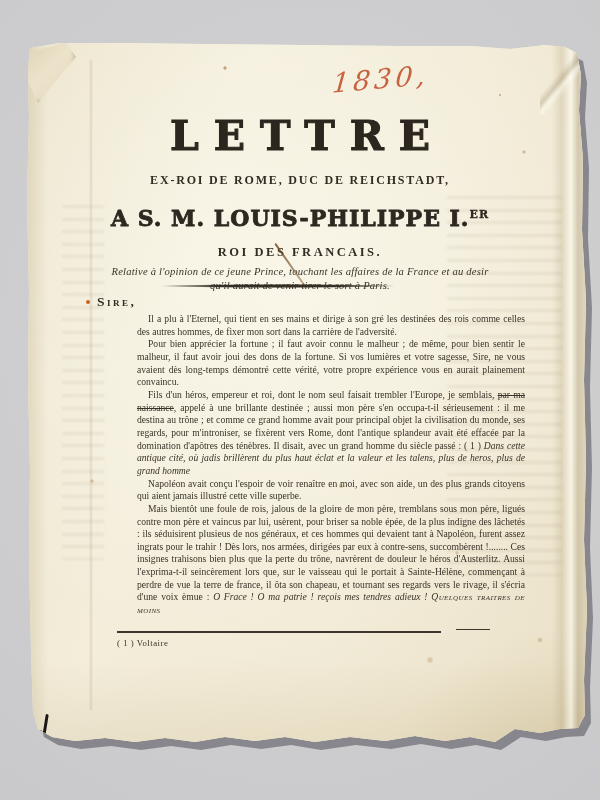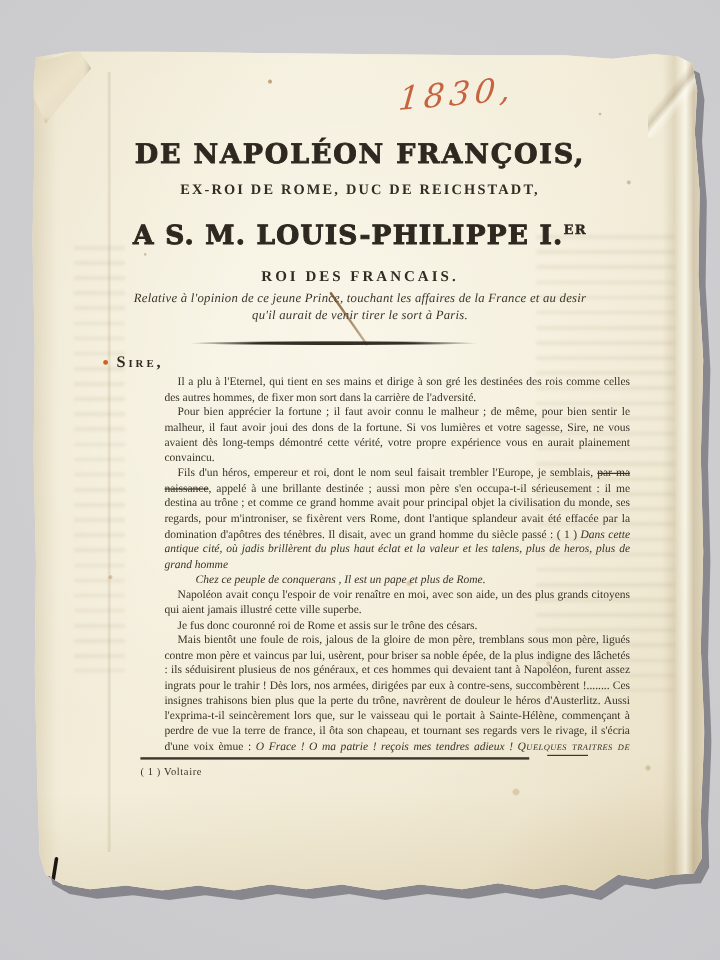--- a/index.html
+++ b/index.html
@@ -146,41 +146,39 @@
     <div id="dog-ear" class="overlay"></div>
     <div id="left-crease" class="overlay"></div>
     <div id="tr-crease" class="overlay"></div>
     <div id="ghost-left" class="overlay show-through"></div>
     <div id="ghost-right" class="overlay show-through"></div>
     <div id="foxing" class="overlay"></div>
 
     <div id="year-note" class="overlay">1830,</div>
 
     <div id="masthead">
-      <h2 id="title-line2" class="ink">DE NAPOLÉON FRANÇOIS,</h2>
+      <h1 id="title-main">LETTRE</h1>
       <div id="title-line3">EX-ROI DE ROME, DUC DE REICHSTADT,</div>
       <h2 id="addressee"><span>A S. M. LOUIS-PHILIPPE I.</span><sup>ER</sup></h2>
       <div id="addressee-line2">ROI DES FRANCAIS.</div>
       <div id="argument-1" class="argument">Relative à l'opinion de ce jeune Prince, touchant les affaires de la France et au desir</div>
       <div id="argument-2" class="argument">qu'il aurait de venir tirer le sort à Paris.</div>
     </div>
 
     <div id="diag-stroke" class="overlay"></div>
     <div id="swelled-rule" class="overlay"></div>
 
     <div id="red-dot" class="overlay"></div>
     <div id="salutation" class="overlay">Sire,</div>
 
     <div id="body-text" class="overlay">
         <p class="para"><span>Il a plu à l'Eternel, qui tient en ses mains et dirige à son gré les destinées des rois comme celles des autres hommes, de fixer mon sort dans la carrière de l'adversité.</span></p>
         <p class="para"><span>Pour bien apprécier la fortune ; il faut avoir connu le malheur ; de même, pour bien sentir le malheur, il faut avoir joui des dons de la fortune. Si vos lumières et votre sagesse, Sire, ne vous avaient dès long-temps démontré cette vérité, votre propre expérience vous en aurait plainement convaincu.</span></p>
         <p class="para"><span>Fils d'un héros, empereur et roi, dont le nom seul faisait trembler l'Europe, je semblais, </span><span class="seg-s">par ma naissance</span><span>, appelé à une brillante destinée ; aussi mon père s'en occupa-t-il sérieusement : il me destina au trône ; et comme ce grand homme avait pour principal objet la civilisation du monde, ses regards, pour m'introniser, se fixèrent vers Rome, dont l'antique splandeur avait été effacée par la domination d'apôtres des ténèbres. Il disait, avec un grand homme du siècle passé : ( 1 ) </span><span class="seg-i">Dans cette antique cité, où jadis brillèrent du plus haut éclat et la valeur et les talens, plus de heros, plus de grand homme</span></p>
-        <p class="para verse"><span class="seg-i">Chez ce peuple de conquerans , Il est un pape et plus de Rome.</span></p>
         <p class="para"><span>Napoléon avait conçu l'espoir de voir renaître en moi, avec son aide, un des plus grands citoyens qui aient jamais illustré cette ville superbe.</span></p>
-        <p class="para"><span>Je fus donc couronné roi de Rome et assis sur le trône des césars.</span></p>
         <p class="para"><span>Mais bientôt une foule de rois, jalous de la gloire de mon père, tremblans sous mon père, ligués contre mon père et vaincus par lui, usèrent, pour briser sa noble épée, de la plus indigne des lâchetés : ils séduisirent plusieus de nos généraux, et ces hommes qui devaient tant à Napoléon, furent assez ingrats pour le trahir ! Dès lors, nos armées, dirigées par eux à contre-sens, succombèrent !........ Ces insignes trahisons bien plus que la perte du trône, navrèrent de douleur le héros d'Austerlitz. Aussi l'exprima-t-il seincèrement lors que, sur le vaisseau qui le portait à Sainte-Hélène, commençant à perdre de vue la terre de france, il ôta son chapeau, et tournant ses regards vers le rivage, il s'écria d'une voix èmue : </span><span class="seg-i">O Frace ! O ma patrie ! reçois mes tendres adieux ! </span><span class="seg-si">Quelques traitres de moins</span></p>
       </div>
 
     <div id="footnote-rule" class="overlay"></div>
     <div id="footnote-rule-2" class="overlay"></div>
     <div id="footnote" class="overlay">( 1 ) Voltaire</div>
 
     <div id="ink-mark-bottom" class="overlay"></div>
     <div id="ink-mark-bottom2" class="overlay"></div>
   </div>

